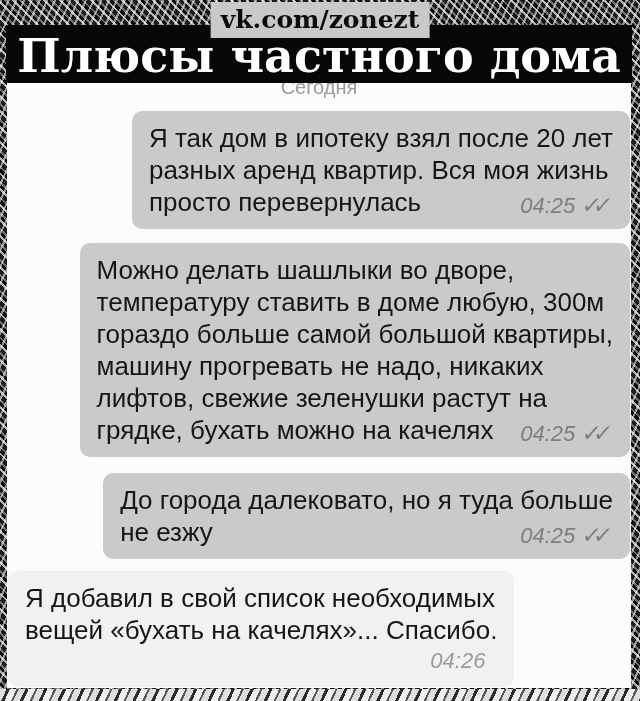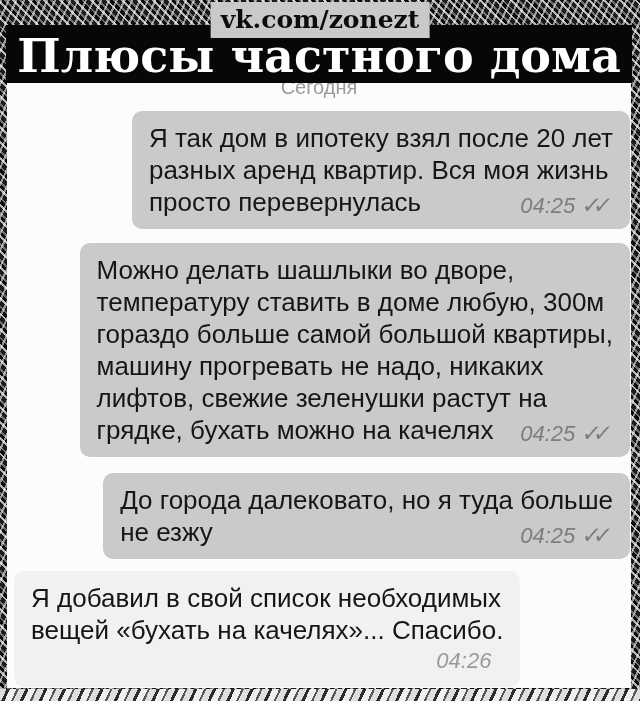--- a/index.html
+++ b/index.html
@@ -60,21 +60,21 @@
   .date-header {
     text-align: center;
     color: #9b9b9b;
     font-size: 20px;
     line-height: 28px;
     margin: 0 0 10px 0;
   }
 
   .row { display: flex; }
   .row.out { justify-content: flex-end; padding-right: 1px; }
-  .row.in  { justify-content: flex-start; padding-left: 7px; }
+  .row.in  { justify-content: flex-start; padding-left: 1px; }
   .row.gap-a { margin-bottom: 14px; }
   .row.gap-b { margin-bottom: 16px; }
   .row.gap-c { margin-bottom: 12px; }
 
   .bubble {
     position: relative;
     border-radius: 10px;
     padding: 11px 17px;
     font-size: 26px;
     line-height: 32px;

